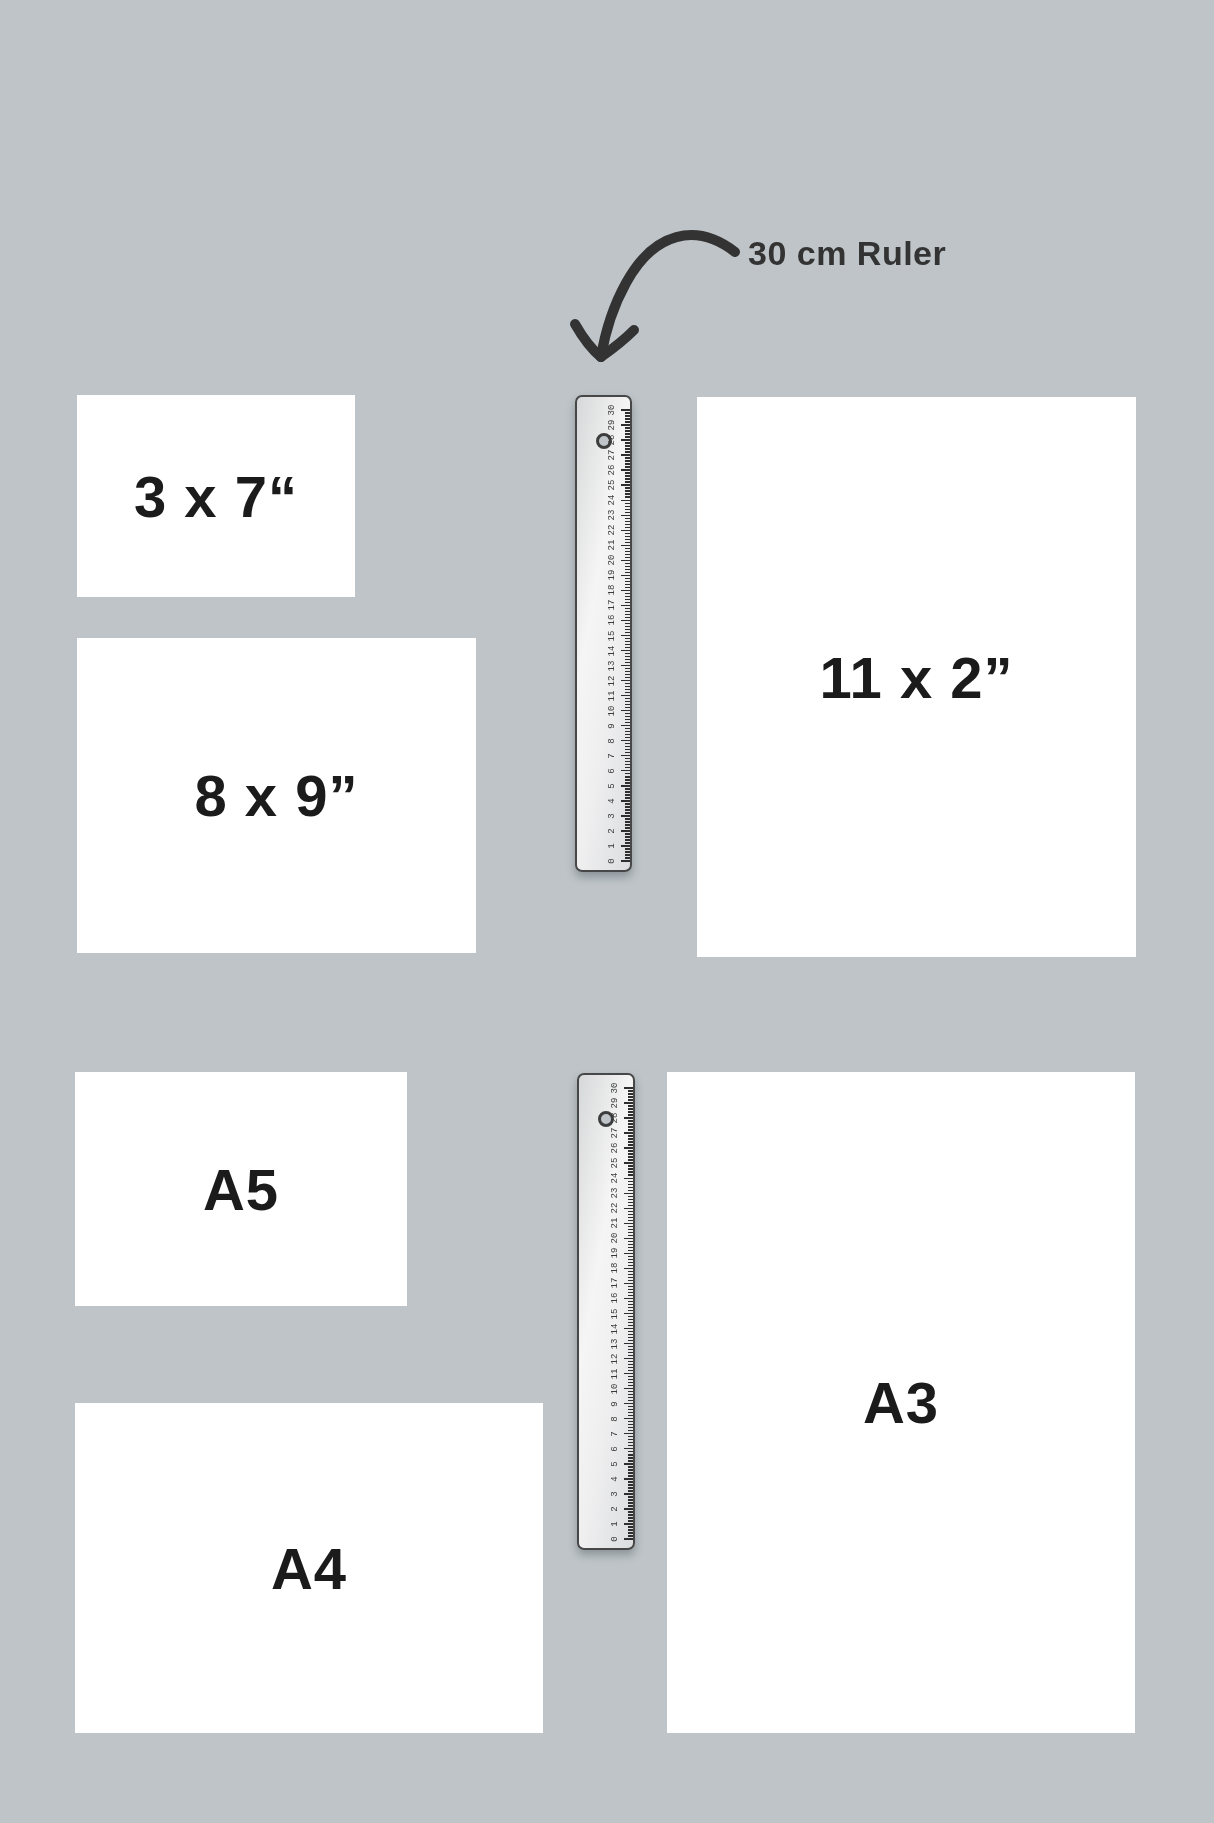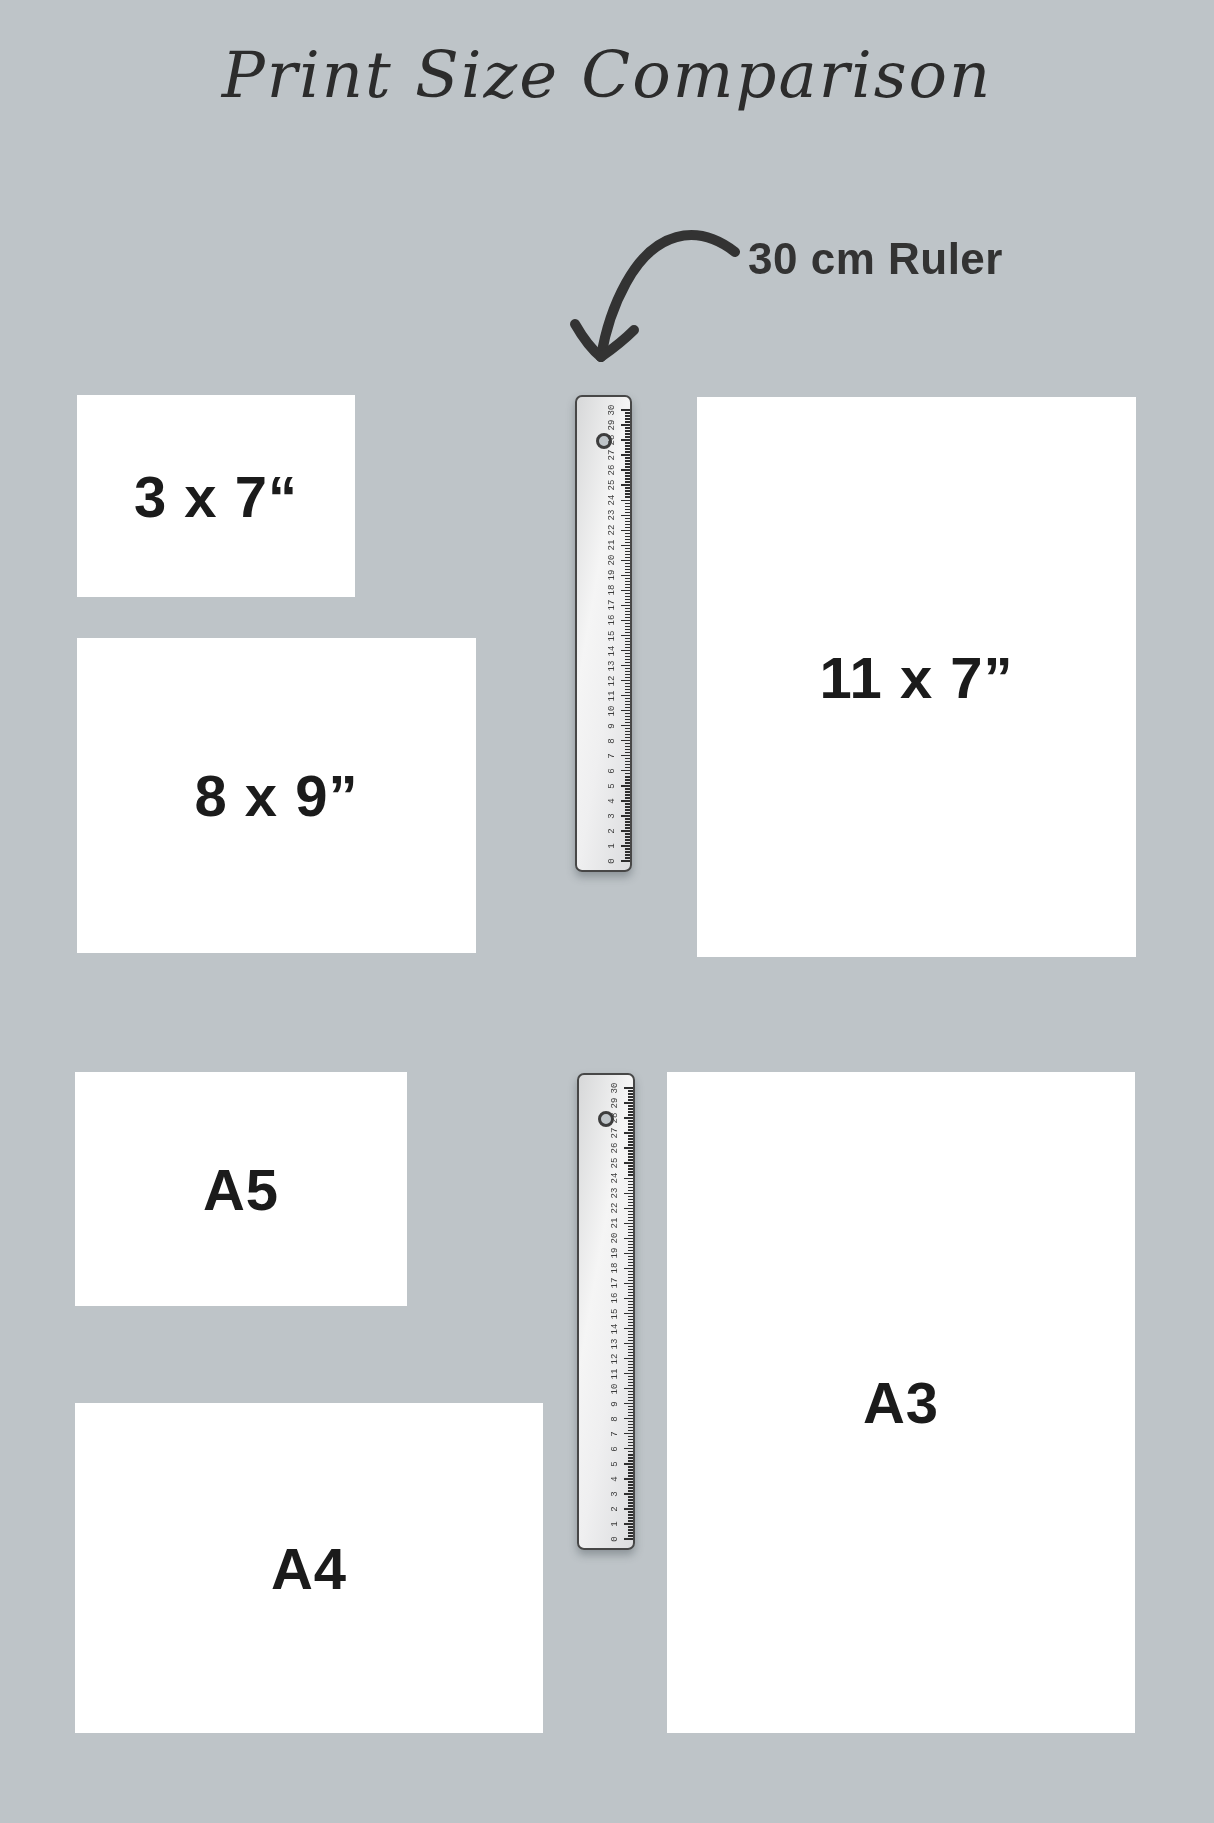--- a/index.html
+++ b/index.html
@@ -8,21 +8,21 @@
     background:var(--bg,#bec4c8);
     font-family:"Liberation Sans",sans-serif;
   }
   .title{
     position:absolute;top:38px;left:0;width:100%;text-align:center;
     font-family:"DejaVu Serif",serif;font-style:italic;font-weight:500;
     font-size:64px;letter-spacing:2px;color:var(--ink,#2c2c2c);
   }
   .annotation-label{
     position:absolute;left:748px;top:234px;
-    font-size:44px;font-weight:bold;color:var(--label,#333333);
+    font-size:34px;font-weight:bold;color:var(--label,#333333);
     letter-spacing:0.5px;white-space:nowrap;
   }
   .arrow-svg{position:absolute;left:0;top:0;width:1214px;height:1823px;pointer-events:none;}
   .arrow-svg path{stroke:var(--label,#333333);stroke-width:10;fill:none;stroke-linecap:round;stroke-linejoin:round;}
   .print-rect{
     position:absolute;background:var(--paper,#ffffff);
     display:flex;align-items:center;justify-content:center;
   }
   .print-label{
     font-size:58px;font-weight:bold;color:var(--ink-dark,#1b1b1b);
@@ -46,39 +46,38 @@
     position:absolute;right:10px;width:16px;margin-top:-5px;height:10px;
     font-family:"Liberation Mono",monospace;font-size:9px;line-height:10px;
     color:#3a3a3a;text-align:center;transform:rotate(-90deg);
   }
 </style>
 </head>
 <body>
 
 <div id="canvas" style="--bg: #bec4c8; --paper: #ffffff; --ink: #2c2c2c; --ink-dark: #1b1b1b; --label: #333333;">
 
-  <div class="title">Print Size Comparison</div>
 
   <div class="annotation-label">30 cm Ruler</div>
 
   <svg class="arrow-svg" viewBox="0 0 1214 1823" xmlns="http://www.w3.org/2000/svg">
     <path d="M 735 252 C 696 222, 654 232, 626 283 C 611 310, 605 333, 601 357"></path>
     <path d="M 575 324 C 583 338, 591 349, 601 357"></path>
     <path d="M 634 330 C 623 341, 611 350, 601 357"></path>
   </svg>
 
   <div id="prints">
       <div class="print-rect" style="left: 77px; top: 395px; width: 278px; height: 202px;">
         <span class="print-label">3 x 7“</span>
       </div>
       <div class="print-rect" style="left: 77px; top: 638px; width: 399px; height: 315px;">
         <span class="print-label">8 x 9”</span>
       </div>
       <div class="print-rect" style="left: 697px; top: 397px; width: 439px; height: 560px;">
-        <span class="print-label">11 x 7”</span>
+        <span class="print-label">11 x 2”</span>
       </div>
       <div class="print-rect" style="left: 75px; top: 1072px; width: 332px; height: 234px;">
         <span class="print-label">A5</span>
       </div>
       <div class="print-rect" style="left: 75px; top: 1403px; width: 468px; height: 330px;">
         <span class="print-label">A4</span>
       </div>
       <div class="print-rect" style="left: 667px; top: 1072px; width: 468px; height: 661px;">
         <span class="print-label">A3</span>
       </div>

